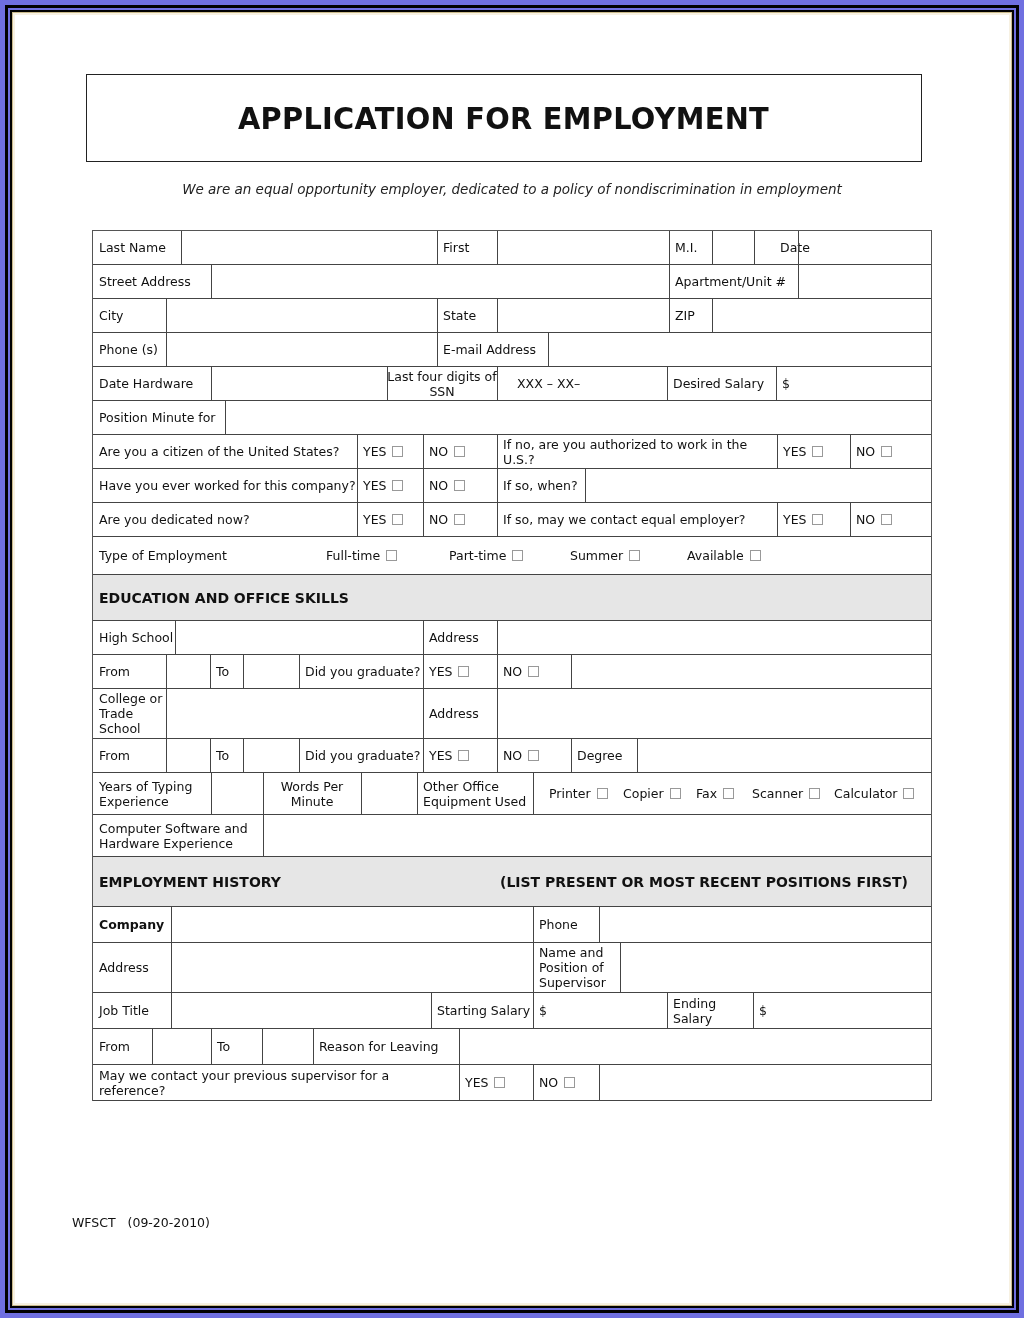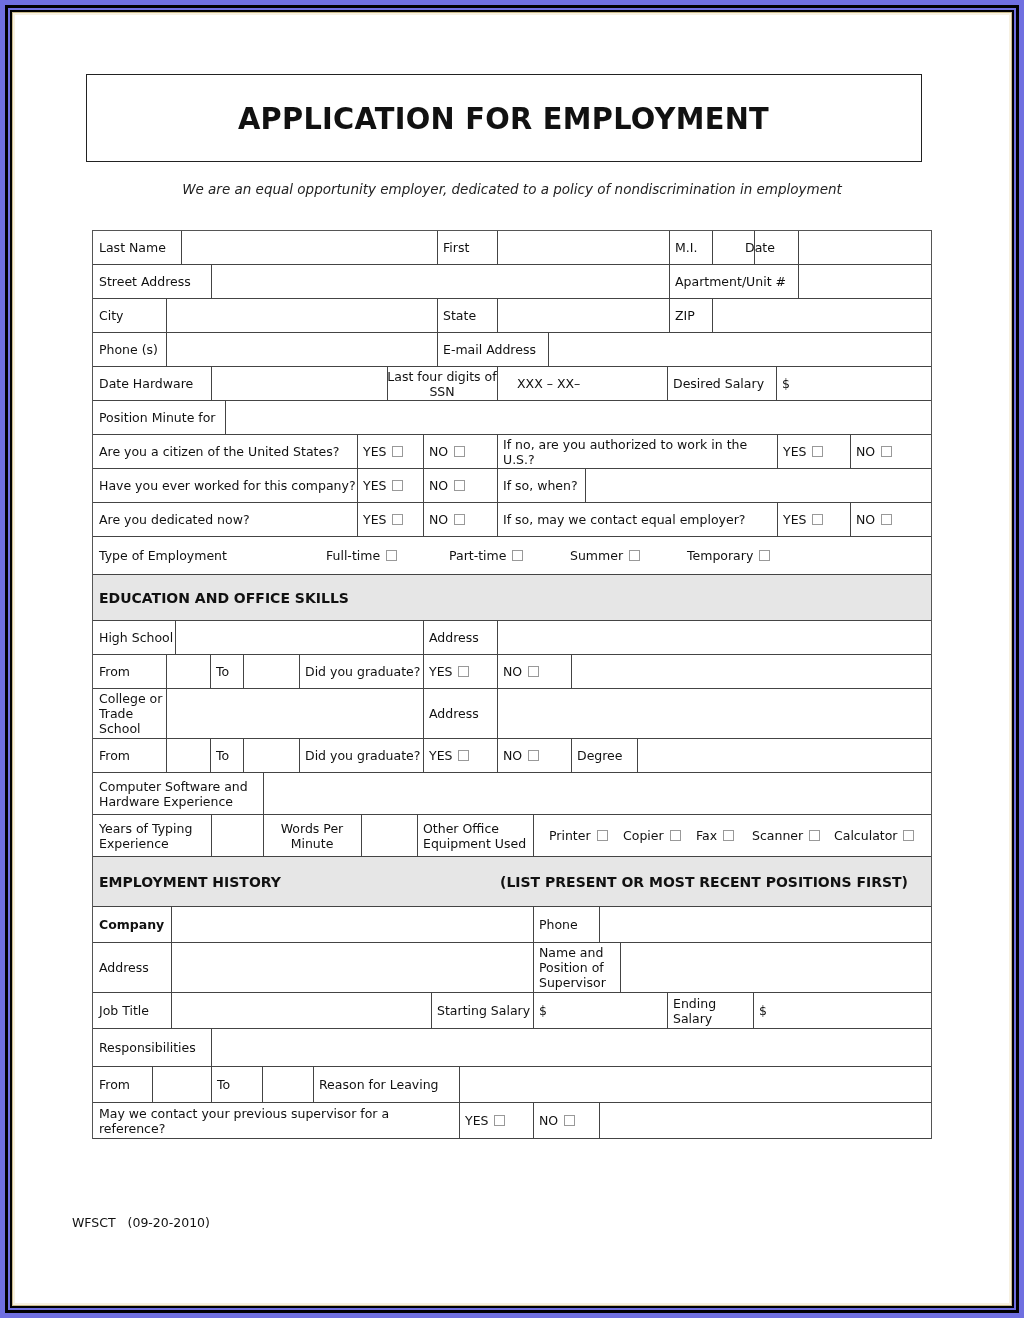--- a/index.html
+++ b/index.html
@@ -48,21 +48,21 @@
     <div class="cell fld" style="left:88px;width:256px"></div>
     <div class="vl" style="left:344px"></div>
     <div class="cell" style="left:344px;width:60px">First</div>
     <div class="vl" style="left:404px"></div>
     <div class="cell fld" style="left:404px;width:172px"></div>
     <div class="vl" style="left:576px"></div>
     <div class="cell" style="left:576px;width:43px">M.I.</div>
     <div class="vl" style="left:619px"></div>
     <div class="cell fld" style="left:619px;width:42px"></div>
     <div class="vl" style="left:661px"></div>
-    <div class="cell" style="left:646px;width:44px">Date</div>
+    <div class="cell" style="left:681px;width:44px">Date</div>
     <div class="vl" style="left:705px"></div>
     <div class="cell fld" style="left:705px;width:133px"></div>
   </div>
 
   <div class="row" style="height:34px">
     <div class="cell" style="left:0;width:118px">Street Address</div>
     <div class="vl" style="left:118px"></div>
     <div class="cell fld" style="left:118px;width:458px"></div>
     <div class="vl" style="left:576px"></div>
     <div class="cell" style="left:576px;width:129px">Apartment/Unit #</div>
@@ -192,21 +192,21 @@
       </div>
     <div class="cell" style="left:350px;width:100px">
         <span>Part-time</span>
         <span class="cb"></span>
       </div>
     <div class="cell" style="left:471px;width:100px">
         <span>Summer</span>
         <span class="cb"></span>
       </div>
     <div class="cell" style="left:588px;width:120px">
-        <span>Temporary</span>
+        <span>Available</span>
         <span class="cb"></span>
       </div>
   </div>
 
   <div class="row section" style="height:46px">
     <div class="stitle" style="left:6px">EDUCATION AND OFFICE SKILLS</div>
   </div>
 
   <div class="row" style="height:34px">
     <div class="cell" style="left:0;width:82px">High School</div>
@@ -269,26 +269,20 @@
       </div>
     <div class="vl" style="left:404px"></div>
     <div class="cell" style="left:404px;width:74px">
         <span>NO</span>
         <span class="cb"></span>
       </div>
     <div class="vl" style="left:478px"></div>
     <div class="cell" style="left:478px;width:66px">Degree</div>
     <div class="vl" style="left:544px"></div>
     <div class="cell fld" style="left:544px;width:294px"></div>
-  </div>
-
-  <div class="row" style="height:42px">
-    <div class="cell" style="left:0;width:170px">Computer Software and Hardware Experience</div>
-    <div class="vl" style="left:170px"></div>
-    <div class="cell fld" style="left:170px;width:668px"></div>
   </div>
 
   <div class="row" style="height:42px">
     <div class="cell" style="left:0;width:118px">Years of Typing Experience</div>
     <div class="vl" style="left:118px"></div>
     <div class="cell fld" style="left:118px;width:52px"></div>
     <div class="vl" style="left:170px"></div>
     <div class="cell center" style="left:170px;width:98px">Words Per Minute</div>
     <div class="vl" style="left:268px"></div>
     <div class="cell fld" style="left:268px;width:56px"></div>
@@ -310,20 +304,26 @@
     <div class="cell" style="left:653px;width:82px">
         <span>Scanner</span>
         <span class="cb"></span>
       </div>
     <div class="cell" style="left:735px;width:100px">
         <span>Calculator</span>
         <span class="cb"></span>
       </div>
   </div>
 
+  <div class="row" style="height:42px">
+    <div class="cell" style="left:0;width:170px">Computer Software and Hardware Experience</div>
+    <div class="vl" style="left:170px"></div>
+    <div class="cell fld" style="left:170px;width:668px"></div>
+  </div>
+
   <div class="row section" style="height:50px">
     <div class="stitle" style="left:407px">(LIST PRESENT OR MOST RECENT POSITIONS FIRST)</div>
     <div class="stitle" style="left:6px">EMPLOYMENT HISTORY</div>
   </div>
 
   <div class="row" style="height:36px">
     <div class="cell bold" style="left:0;width:78px">Company</div>
     <div class="vl" style="left:78px"></div>
     <div class="cell fld" style="left:78px;width:362px"></div>
     <div class="vl" style="left:440px"></div>
@@ -349,25 +349,20 @@
     <div class="vl" style="left:338px"></div>
     <div class="cell" style="left:338px;width:102px">Starting Salary</div>
     <div class="vl" style="left:440px"></div>
     <div class="cell fld" style="left:440px;width:134px">$</div>
     <div class="vl" style="left:574px"></div>
     <div class="cell" style="left:574px;width:86px">Ending Salary</div>
     <div class="vl" style="left:660px"></div>
     <div class="cell fld" style="left:660px;width:178px">$</div>
   </div>
 
-  <div class="row" style="height:38px">
-    <div class="cell" style="left:0;width:118px">Responsibilities</div>
-    <div class="vl" style="left:118px"></div>
-    <div class="cell fld" style="left:118px;width:720px"></div>
-  </div>
 
   <div class="row" style="height:36px">
     <div class="cell" style="left:0;width:59px">From</div>
     <div class="vl" style="left:59px"></div>
     <div class="cell fld" style="left:59px;width:59px"></div>
     <div class="vl" style="left:118px"></div>
     <div class="cell" style="left:118px;width:51px">To</div>
     <div class="vl" style="left:169px"></div>
     <div class="cell fld" style="left:169px;width:51px"></div>
     <div class="vl" style="left:220px"></div>

